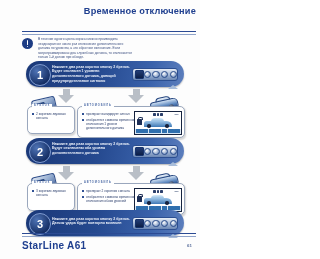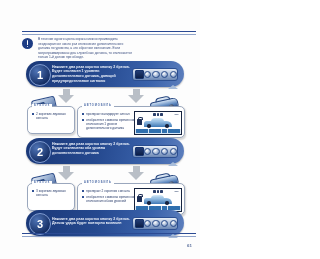--- a/index.html
+++ b/index.html
@@ -217,20 +217,21 @@
     position:absolute;right:8px;top:243px;
     font-size:4.4px;font-weight:bold;color:#5a6f9c;
   }
 </style>
 </head>
 <body>
 
 <div class="page">
 
   <div class="title">
+    <div>Временное отключение</div>
   </div>
   <div class="rule"></div>
   <div class="rule thin"></div>
 
   <div class="note">
     <div class="note-icon"></div>
     <div class="note-text">
       <p>В течение одного цикла охраны можно производить</p>
       <p>неоднократное число раз отключение дополнительного</p>
       <p>датчика по уровням, а это обратное включение. Если</p>
@@ -403,15 +404,16 @@
           <i></i>
           <i></i>
           <i></i>
       </div>
     </div>
   </div>
   <div class="fob-stand" style="top:234px"></div>
 
   <div class="foot-rule"></div>
   <div class="foot-rule thin"></div>
+  <div class="brand">StarLine A61</div>
   <div class="pageno">61</div>
 
 </div>
 
 </body></html>

